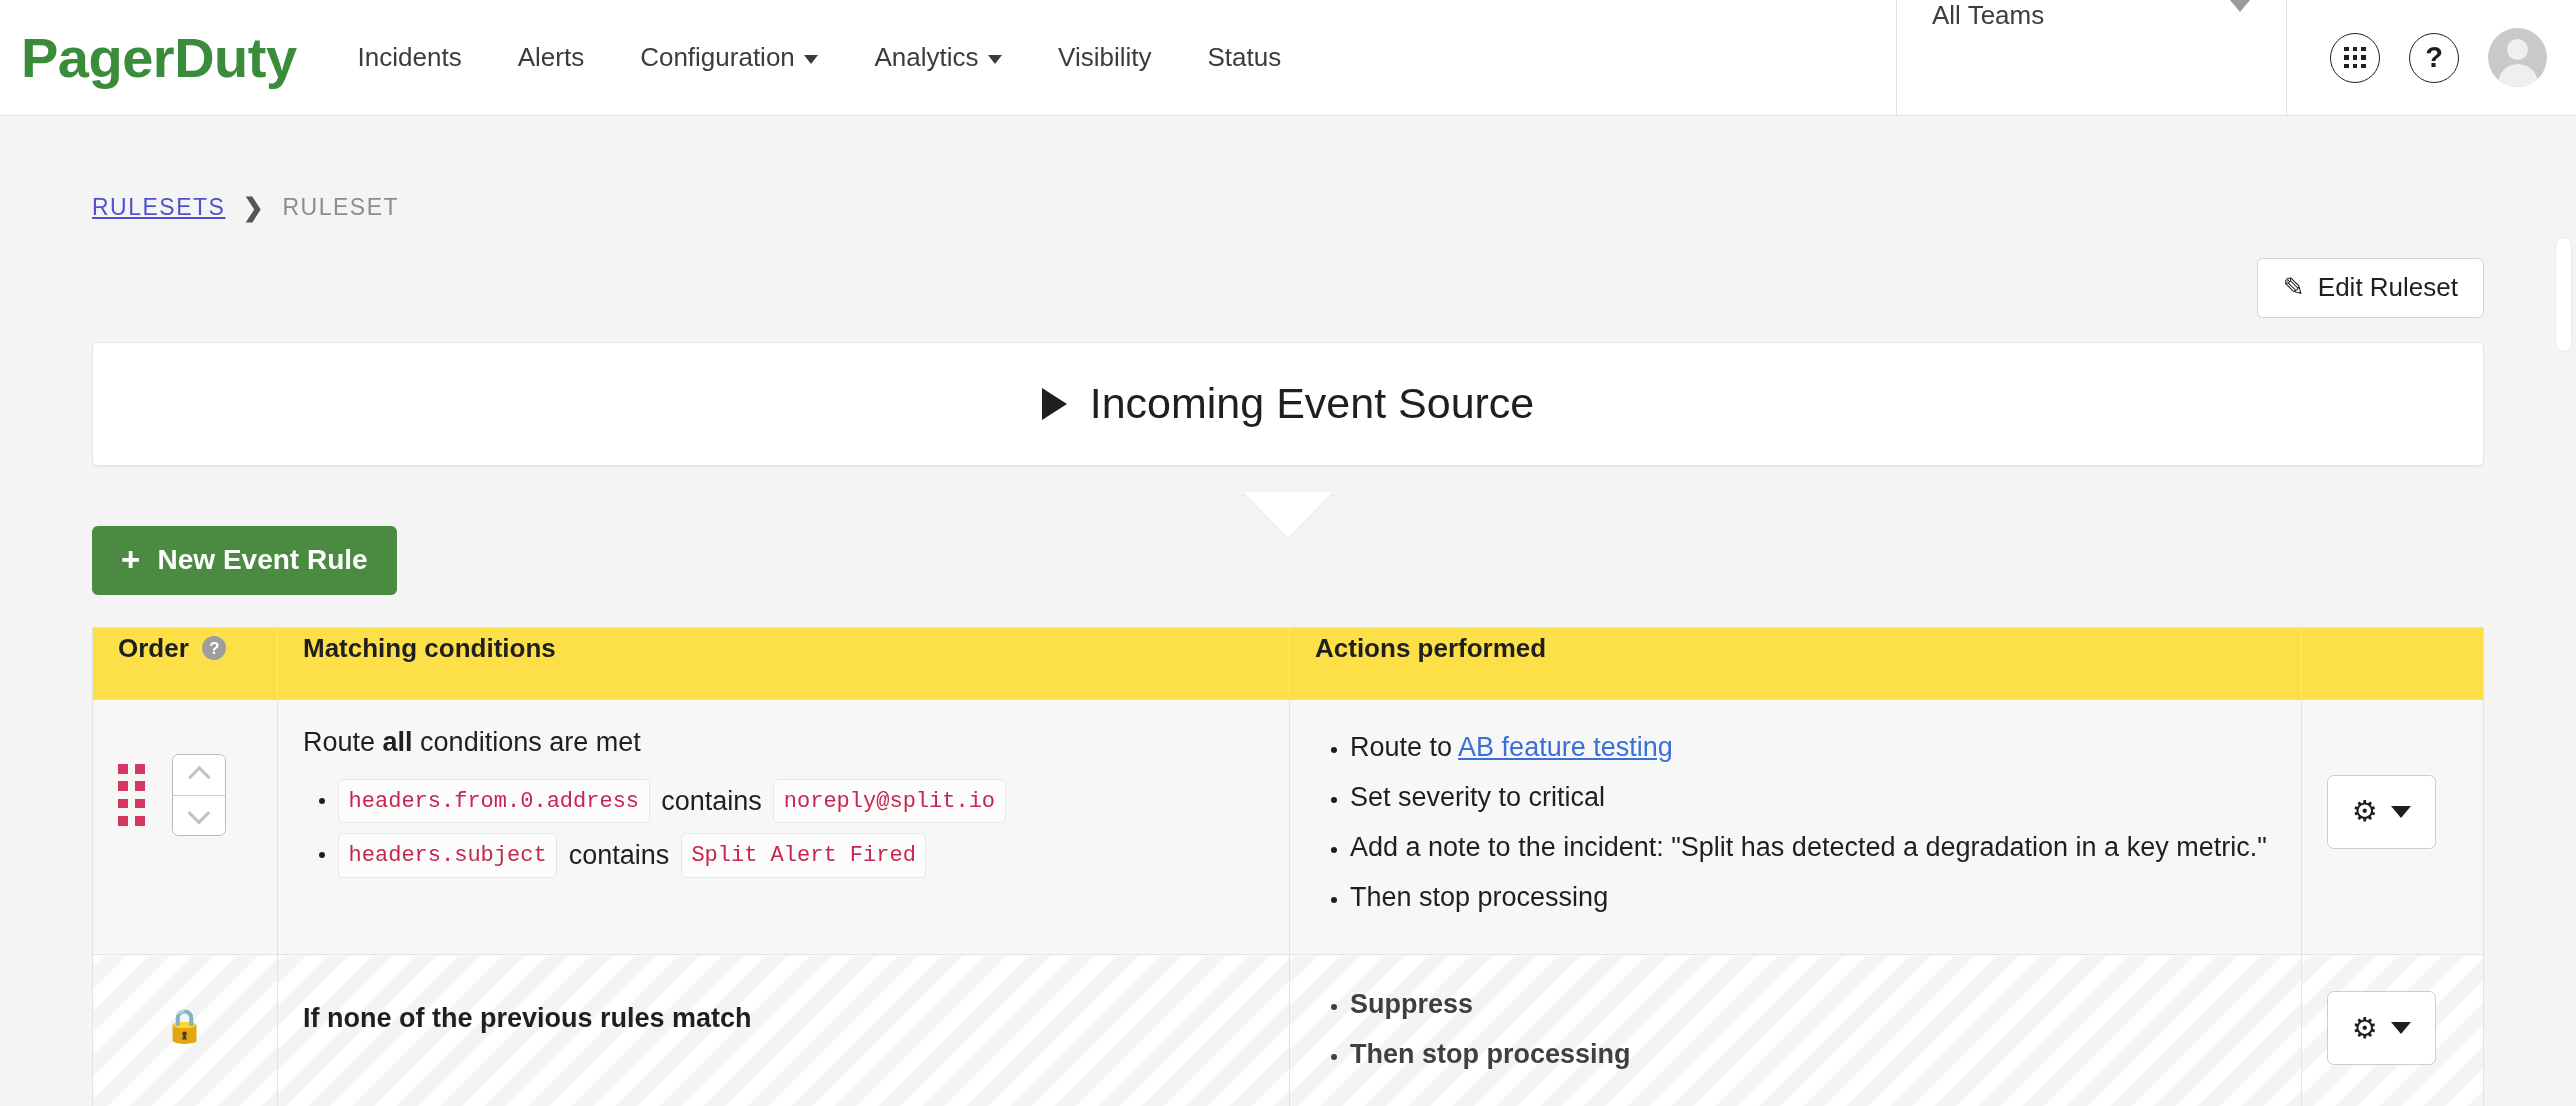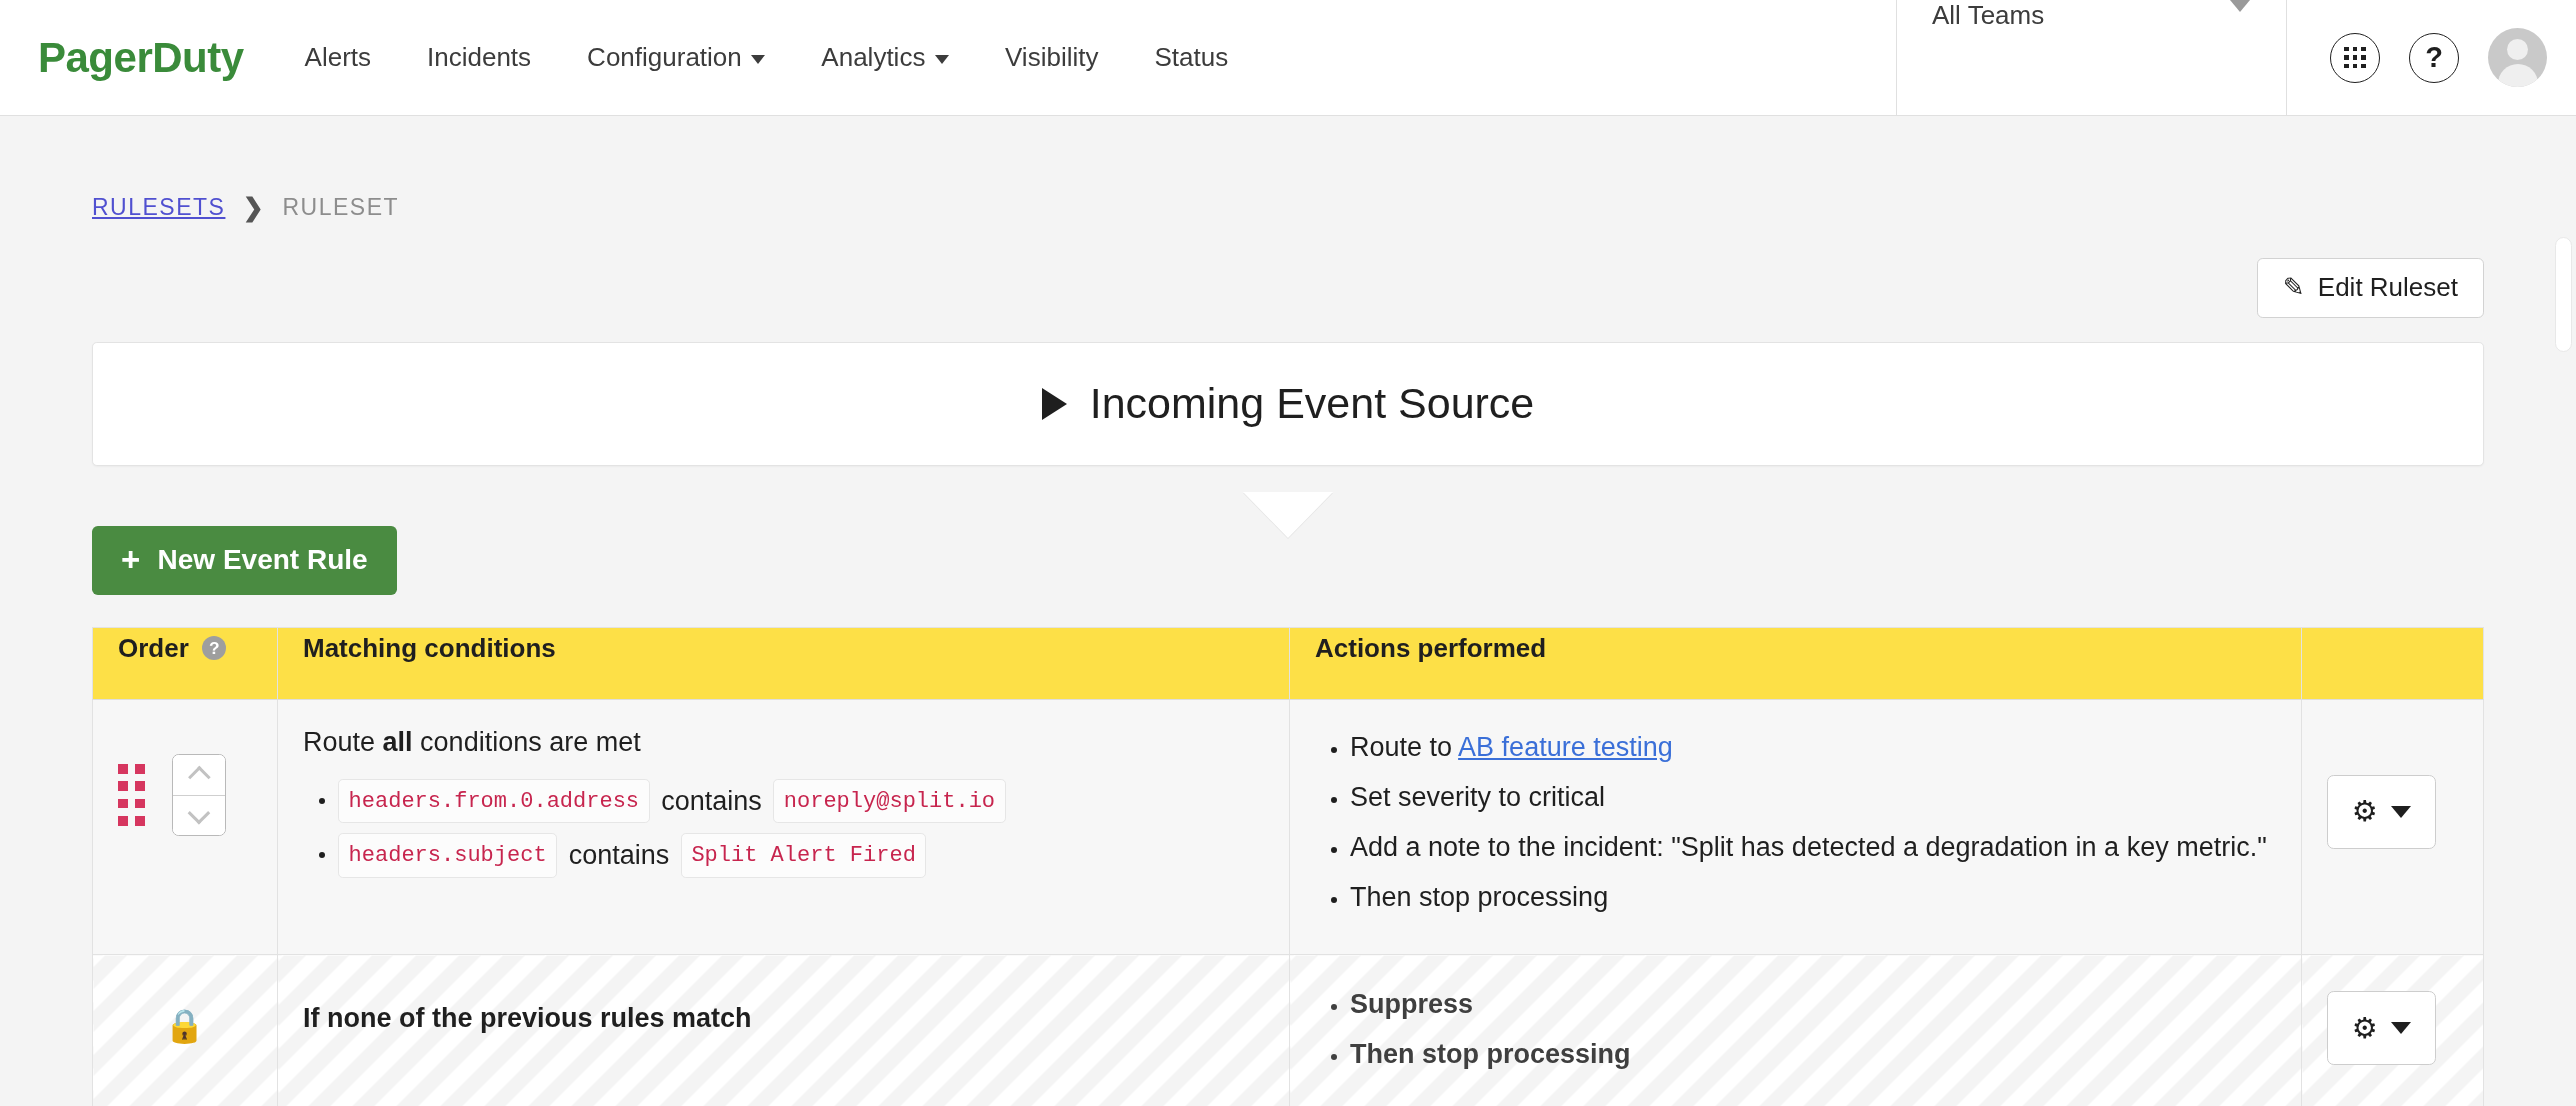--- a/index.html
+++ b/index.html
@@ -14,22 +14,22 @@
   .topnav {
     height: 116px;
     background: #ffffff;
     border-bottom: 1px solid #e0e0e0;
     display: flex;
     align-items: stretch;
     position: relative;
   }
   .brand {
     display: flex; align-items: center;
-    padding: 0 33px 0 38px;
-    font-size: 42px;
+    padding: 0 33px 0 21px;
+    font-size: 56px;
     font-weight: 700;
     color: #3a8b3a;
     letter-spacing: -0.5px;
     flex: 0 0 auto;
   }
   .navlinks {
     display: flex; align-items: center;
     gap: 0px;
     flex: 1 1 auto;
   }
@@ -318,24 +318,24 @@
   }
 </style>
 </head>
 <body>
 
 <div class="topnav">
   <div class="brand">PagerDuty</div>
 
   <div class="navlinks">
     <div class="navlink">
+      <span>Incidents</span>
+    </div>
+    <div class="navlink">
       <span>Alerts</span>
-    </div>
-    <div class="navlink">
-      <span>Incidents</span>
     </div>
     <div class="navlink">
       <span>Configuration</span>
       <span class="caret-down"></span>
     </div>
     <div class="navlink">
       <span>Analytics</span>
       <span class="caret-down"></span>
     </div>
     <div class="navlink">

